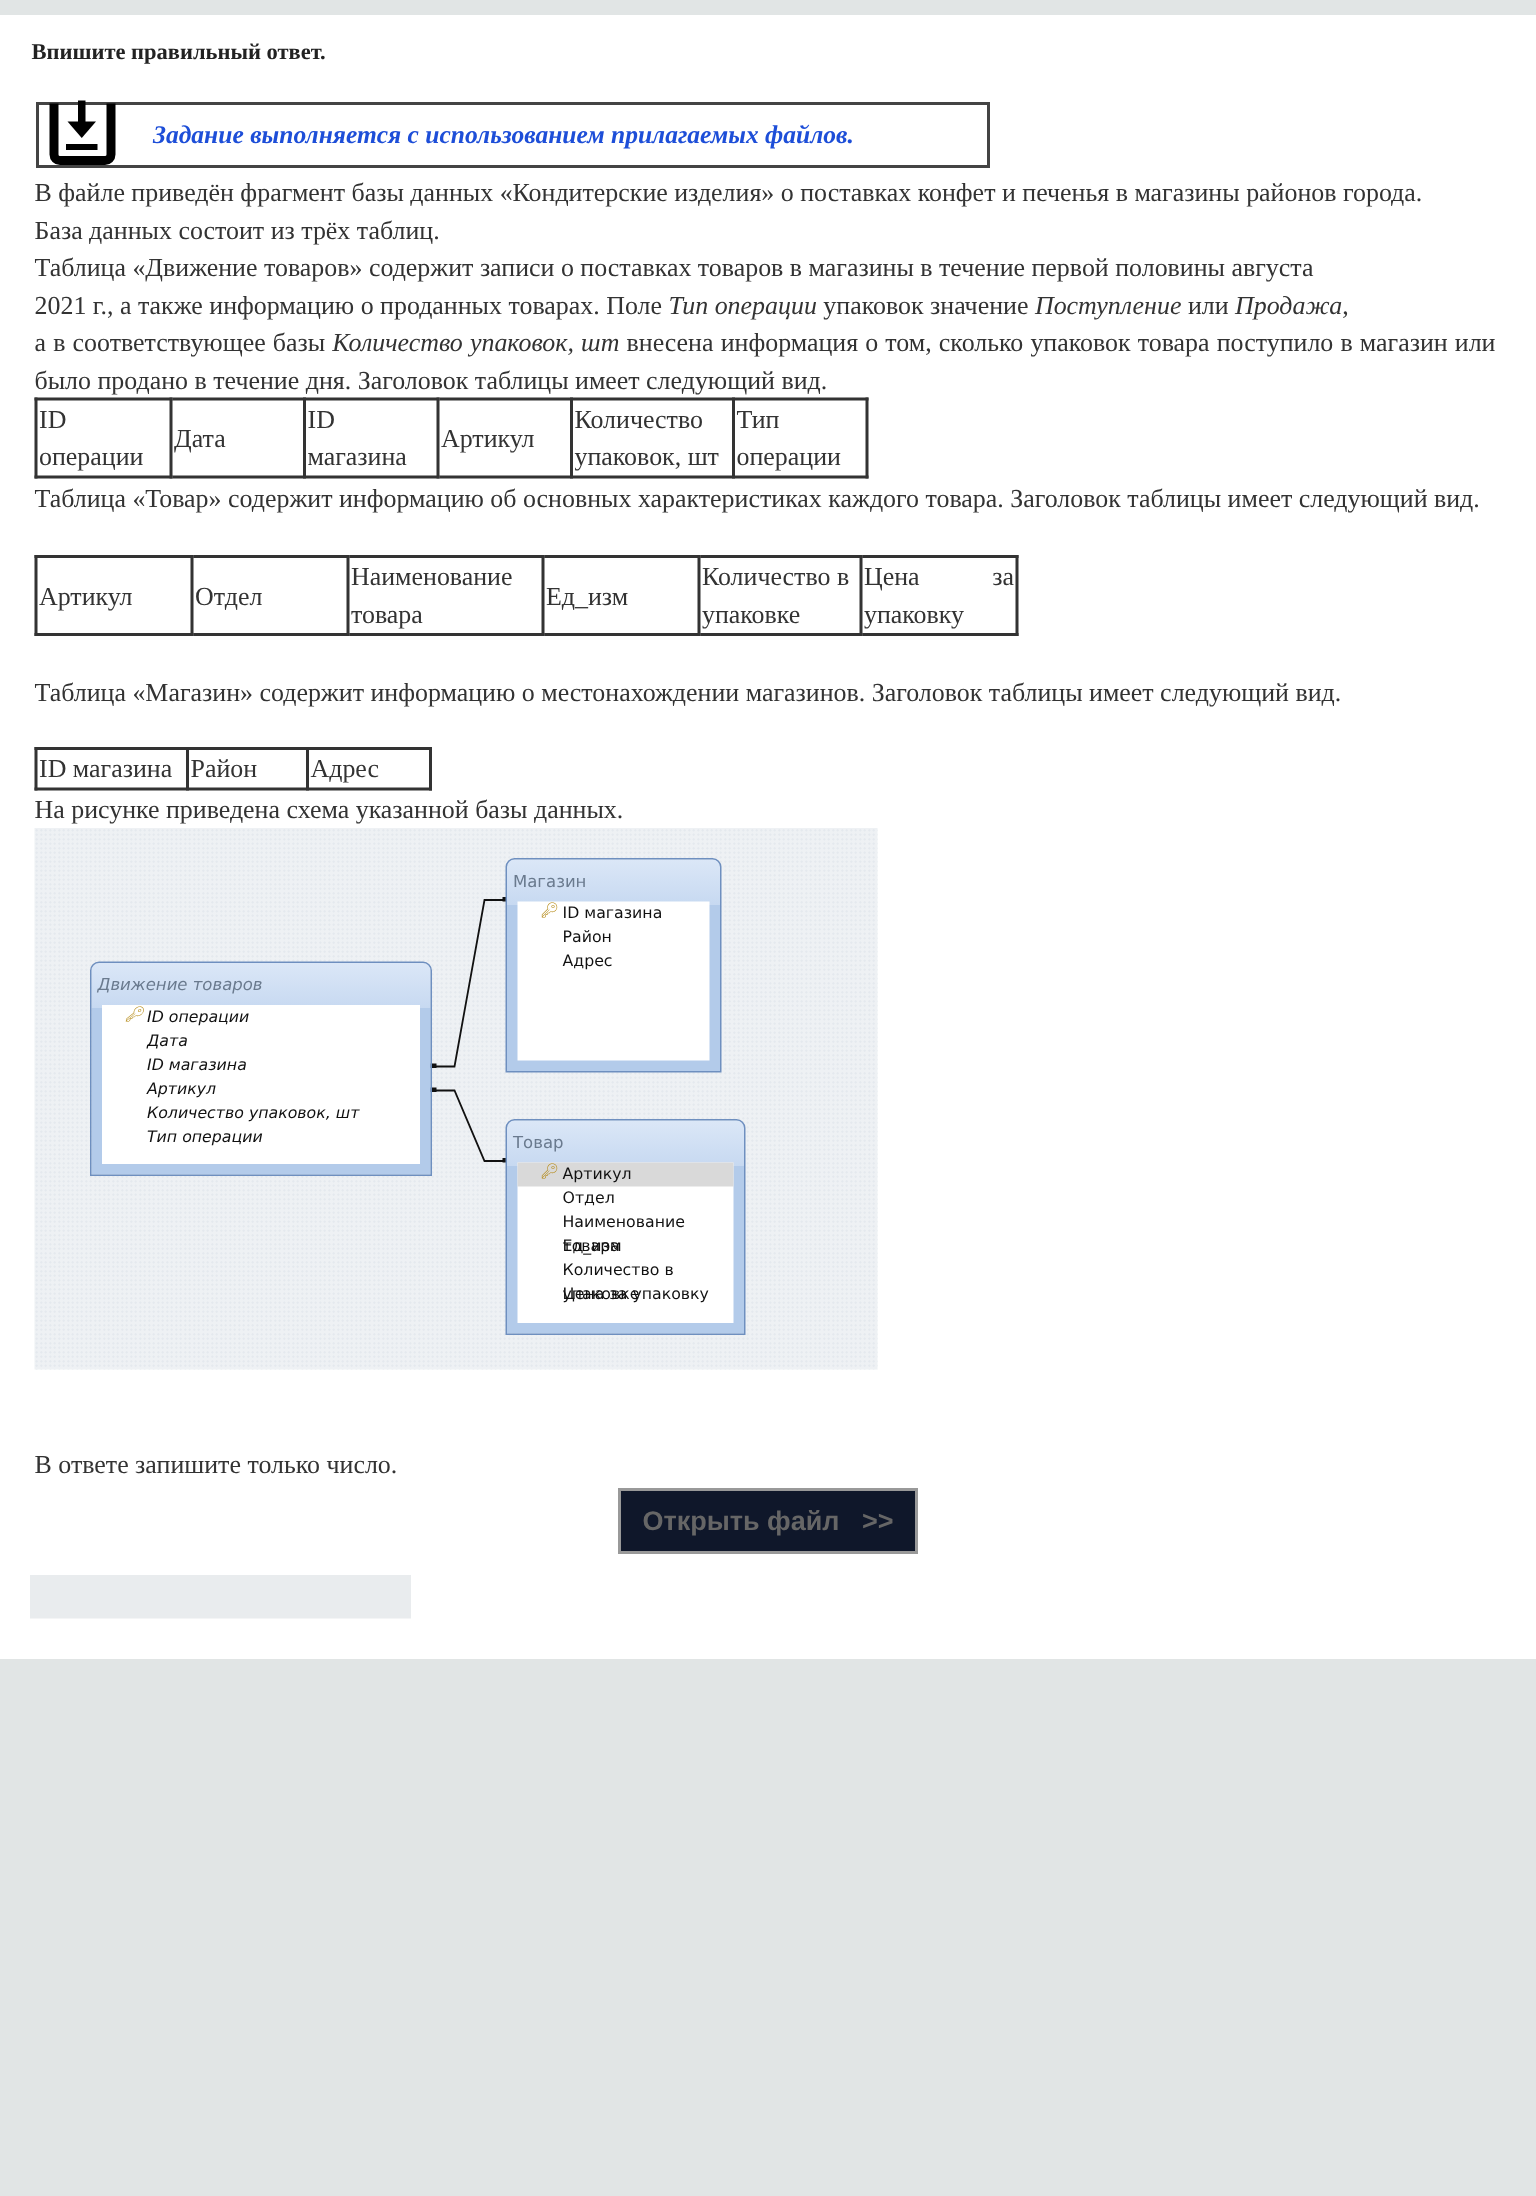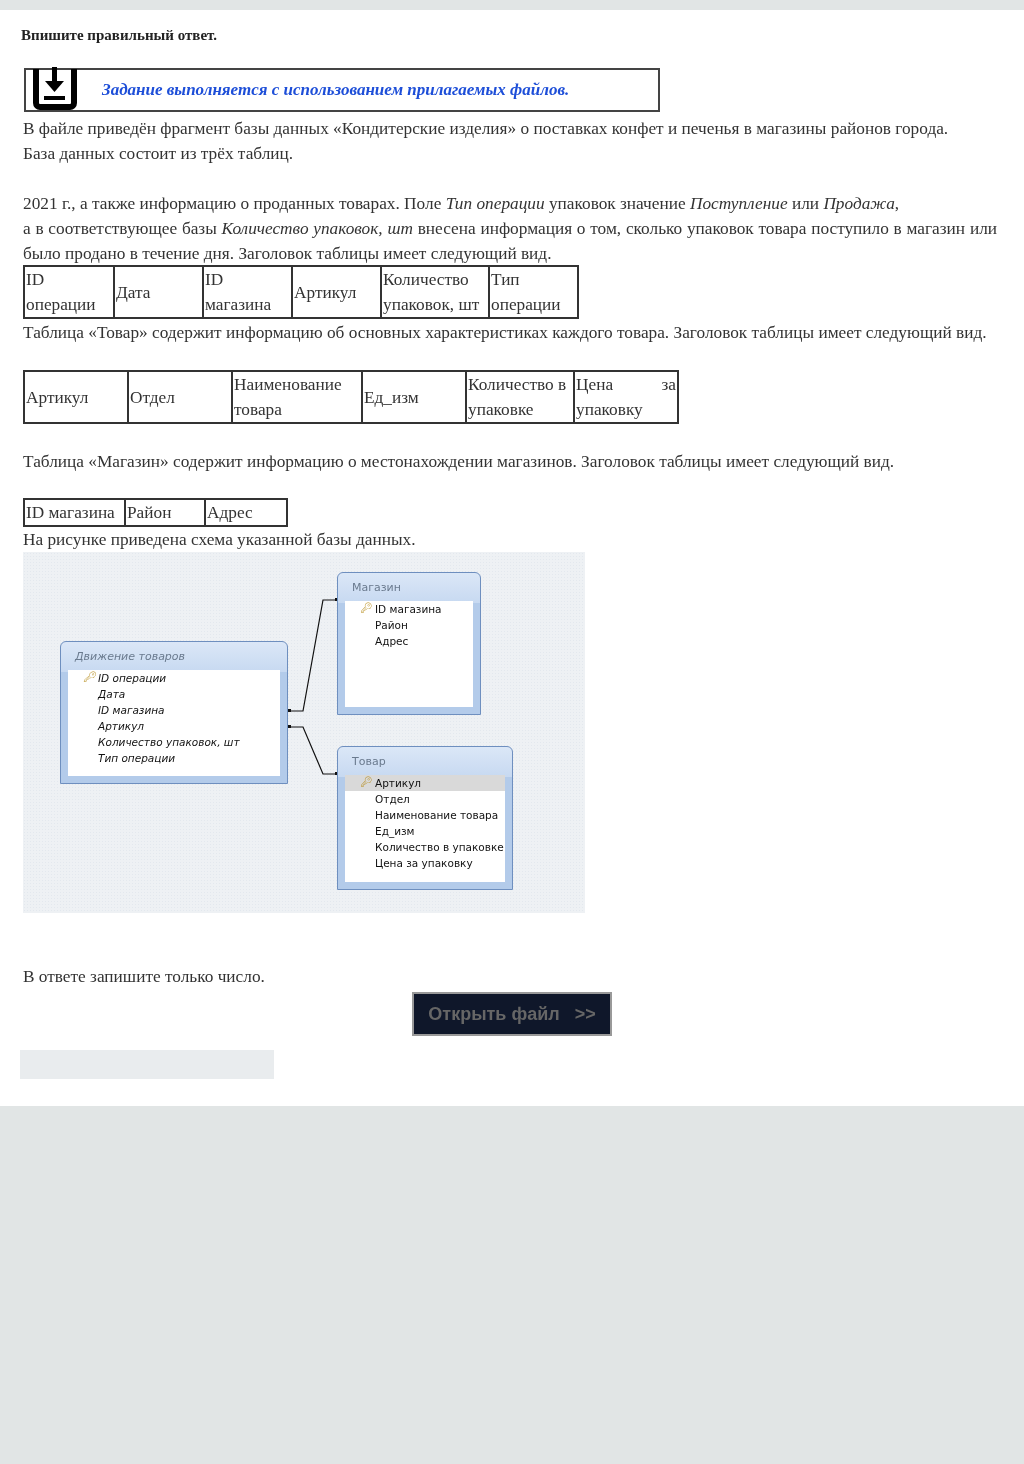--- a/index.html
+++ b/index.html
@@ -40,21 +40,21 @@
     background-image: radial-gradient(#e3e8ee 0.6px, transparent 0.8px);
     background-size: 3px 3px;
   }
   .tbl {
     position: absolute; border: 1px solid #6e8fbf; border-radius: 6px 6px 0 0;
     background: linear-gradient(#dbe7f7, #c7d9f1 30px, #b3cbea 30px, #b3cbea);
     box-sizing: border-box;
     font-family: "DejaVu Sans", sans-serif;
   }
   .tbl-title {
-    position: absolute; left: 14px; top: 8px; font-size: 11px; color: #6a7a8e;
+    position: absolute; left: 4px; top: 8px; font-size: 11px; color: #6a7a8e;
   }
   .tbl-body {
     position: absolute; left: 7px; right: 7px; top: 28px; bottom: 7px; background: #fff;
   }
   .fld {
     position: relative; height: 16px; line-height: 16px; font-size: 10.5px; color: #111; padding-left: 30px;
   }
   .fld.sel { background: #d9d9d9; }
   .key {
     position: absolute; left: 15px; top: 1px; font-size: 10px; color: #b58a16; line-height: 12px;
@@ -87,20 +87,21 @@
         <rect x="22" y="2" width="5" height="16" fill="#000"></rect>
         <polygon points="15,16 34,16 24.5,27" fill="#000"></polygon>
         <rect x="14" y="31" width="21" height="4" fill="#000"></rect>
       </svg>
     </div>
     <span class="attach-text">Задание выполняется с использованием прилагаемых файлов.</span>
   </div>
 
   <div class="text" style="top:131px;">База данных состоит из трёх таблиц.</div>
   <div class="text" style="top:106px;">В файле приведён фрагмент базы данных «Кондитерские изделия» о поставках конфет и печенья в магазины районов города.</div>
+  <div class="text" style="top:156px;">Таблица «Движение товаров» содержит записи о поставках товаров в магазины в течение первой половины августа</div>
   <div class="text" style="top:181px;"><span>2021 г., а также информацию о проданных товарах. Поле </span><i>Тип операции</i><span> упаковок значение </span><i>Поступление</i><span> или </span><i>Продажа</i><span>,</span></div>
   <div class="text justify" style="top:206px;"><span>а в соответствующее базы </span><i>Количество упаковок, шт</i><span>  внесена информация о том, сколько упаковок товара поступило в магазин или было продано в течение дня. Заголовок таблицы имеет следующий вид.</span></div>
 
   <table class="hdr" style="top:255px;">
     <tbody>
         <tr>
       <td style="width:86px;">ID операции</td>
       <td style="width:85px;">Дата</td>
       <td style="width:85px;">ID магазина</td>
       <td style="width:85px;">Артикул</td>
@@ -163,21 +164,21 @@
 
     <div class="tbl" style="left:314px; top:20px; width:144px; height:143px;">
       <div class="tbl-title">Магазин</div>
       <div class="tbl-body">
         <div class="fld"><span class="key">🔑︎</span><span>ID магазина</span></div>
         <div class="fld"><span>Район</span></div>
         <div class="fld"><span>Адрес</span></div>
       </div>
     </div>
 
-    <div class="tbl" style="left:314px; top:194px; width:176px; height:144px;">
+    <div class="tbl" style="left:314px; top:194px; width:160px; height:144px;">
       <div class="tbl-title">Товар</div>
       <div class="tbl-body">
         <div class="fld sel"><span class="key">🔑︎</span><span>Артикул</span></div>
         <div class="fld"><span>Отдел</span></div>
         <div class="fld"><span>Наименование товара</span></div>
         <div class="fld"><span>Ед_изм</span></div>
         <div class="fld"><span>Количество в упаковке</span></div>
         <div class="fld"><span>Цена за упаковку</span></div>
       </div>
     </div>

